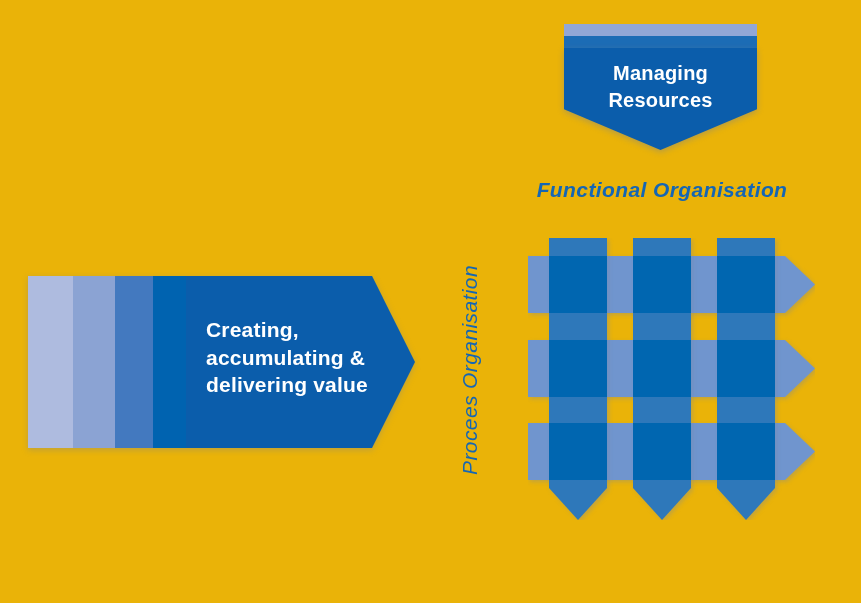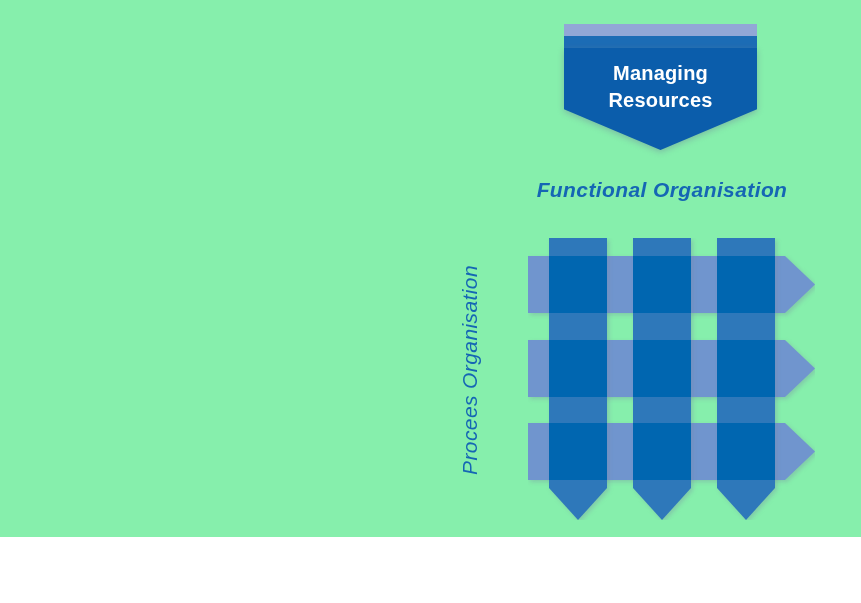--- a/index.html
+++ b/index.html
@@ -1,17 +1,17 @@
 <!DOCTYPE html>
 <html style="--banner-light-stripe: #92a7d6; --banner-mid-stripe: #1c6cb5; --primary-blue: #0b5dab; --label-blue: #1566b4; --band-1: #aebbdf; --band-2: #8ba3d3; --band-3: #4379bf; --band-4: #0063b0; --grid-vertical: #2e78ba; --grid-horizontal: #7095ce; --grid-overlap: #0066b0;"><head>
 <meta charset="utf-8">
 <style>
   html,body{margin:0;padding:0;background:#fff;}
   .stage{
-    position:relative;width:861px;height:537px;background:#86efac;
+    position:relative;width:861px;height:603px;background:#eab308;
     font-family:"Liberation Sans",sans-serif;overflow:hidden;
   }
 
   
   .banner{position:absolute;left:564px;top:24px;width:193px;}
   .stripe-light{height:12px;background:var(--banner-light-stripe);}
   .stripe-mid{height:12px;background:var(--banner-mid-stripe);}
   .banner-body-wrap{filter:drop-shadow(0 2px 3px rgba(110,125,150,.45));}
   .banner-body{
     height:102px;background:var(--primary-blue);
@@ -70,20 +70,27 @@
         <div class="banner-text">Managing
 Resources</div>
       </div>
     </div>
   </div>
 
   <div class="func-label">Functional Organisation</div>
 
   <div class="proc-label">Procees Organisation</div>
 
+  <div class="value-wrap">
+    <div class="value-arrow">
+      <div class="value-text">Creating,
+accumulating &amp;
+delivering value</div>
+    </div>
+  </div>
 
   <svg class="grid-svg" width="287" height="282" viewBox="0 0 287 282">
     <g class="h-group">
       <polygon points="0,18 257,18 287,46.5 257,75 0,75" fill="#7095ce"></polygon>
       <polygon points="0,102 257,102 287,130.5 257,159 0,159" fill="#7095ce"></polygon>
       <polygon points="0,185 257,185 287,213.5 257,242 0,242" fill="#7095ce"></polygon>
     </g>
     <g class="v-group">
       <polygon points="21,0 79,0 79,250 50,282 21,250" fill="#2e78ba"></polygon>
       <polygon points="105,0 163,0 163,250 134,282 105,250" fill="#2e78ba"></polygon>

